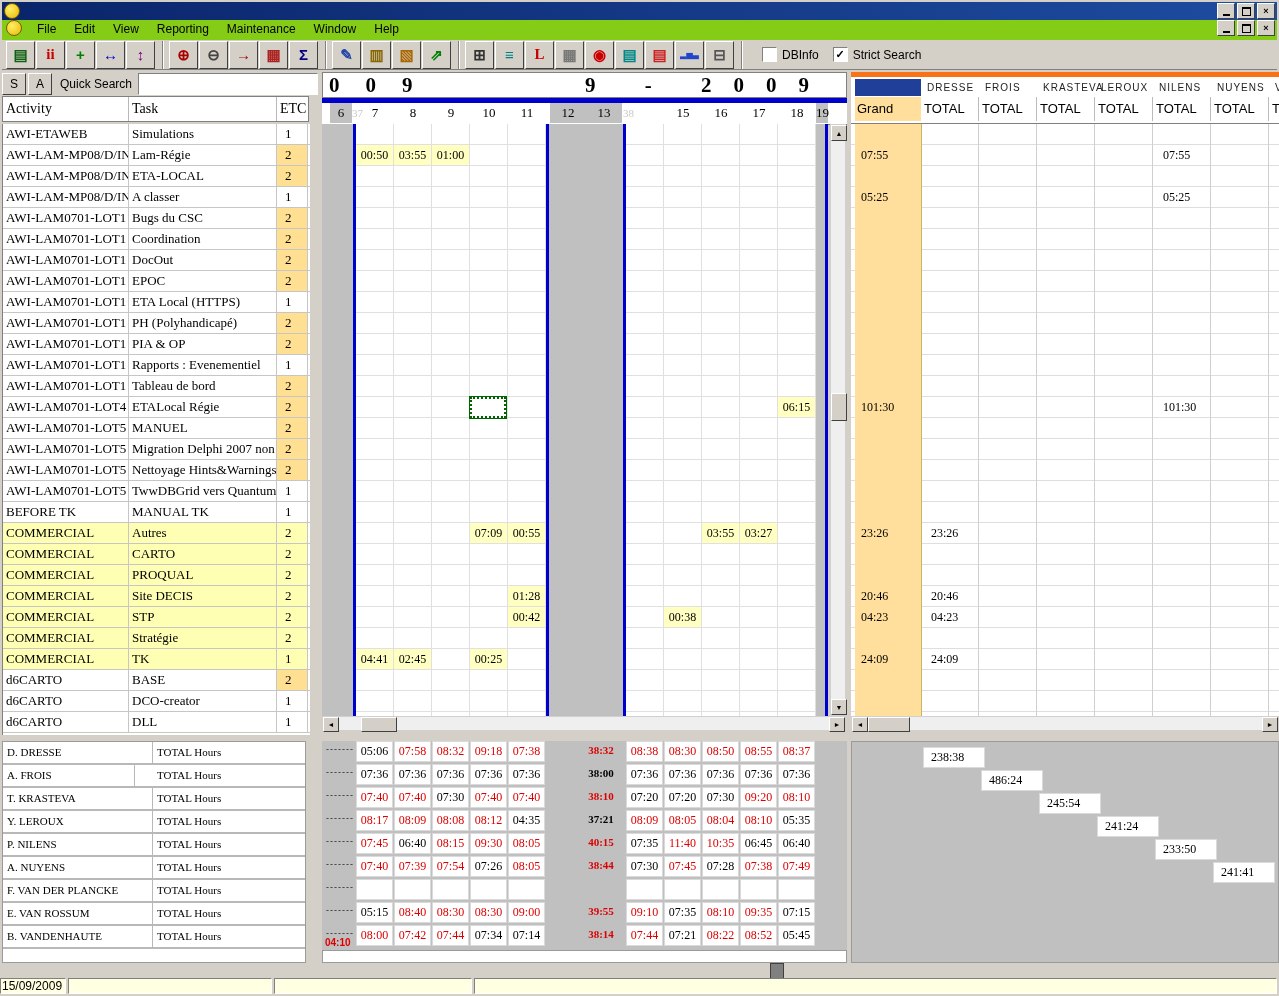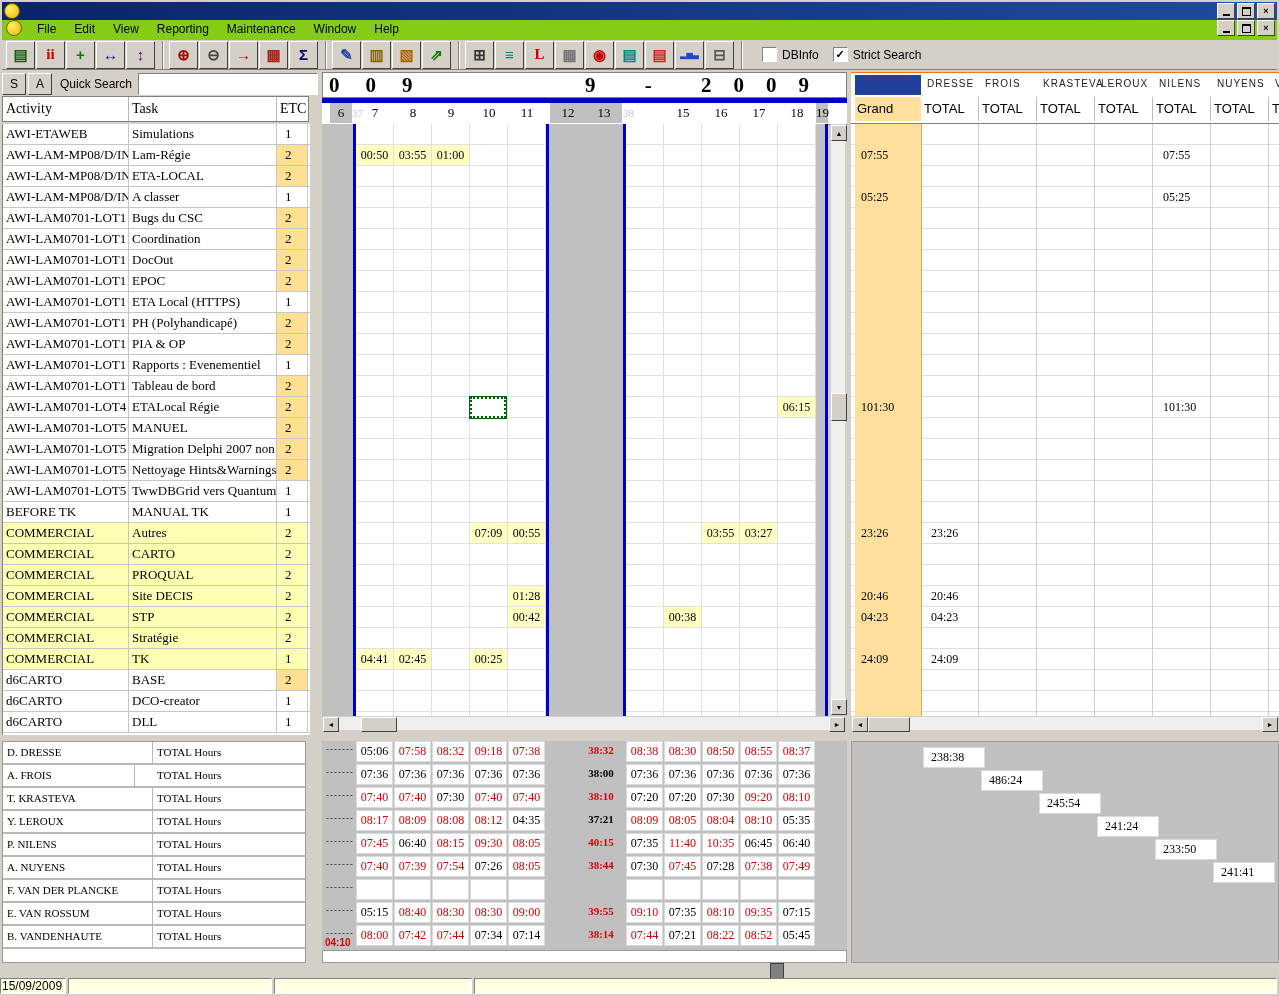--- a/index.html
+++ b/index.html
@@ -58,21 +58,21 @@
   .colgrid{position:absolute;top:0;height:592px;background-image:repeating-linear-gradient(to right,transparent 0 37px,#e0e0e0 37px 38px)}
   .timecell{position:absolute;width:37px;height:20px;background:#ffffc2;text-align:center;line-height:20px;
             font-family:"Liberation Serif",serif;font-size:12px}
   #tl-selected{position:absolute;width:36px;height:21px;border:2px dotted #006400;outline:1px solid #006400;background:#fff;box-sizing:border-box}
   
   .sb-track{background:#efefef;border:1px solid #d0d0d0;box-sizing:border-box}
   .sb-btn{position:absolute;background:#d4d0c8;border:1px solid;border-color:#fff #404040 #404040 #fff;
           font-size:7px;display:flex;align-items:center;justify-content:center}
   .sb-thumb{position:absolute;background:#d4d0c8;border:1px solid;border-color:#fff #404040 #404040 #fff}
   
-  #tot-header1{left:851px;top:72px;width:428px;height:24px;background:#fff;overflow:hidden;border-top:1px solid #f97316}
+  #tot-header1{left:851px;top:72px;width:428px;height:24px;background:#fff;overflow:hidden;border-top:5px solid #f97316}
   #tot-navy{position:absolute;left:4px;top:2px;width:66px;height:20px;background:#1f3f99}
   .pname{position:absolute;top:5px;font-size:10px;letter-spacing:1px;color:#222;white-space:nowrap}
   #tot-header2{left:851px;top:96px;width:428px;height:27px;background:#fff;overflow:hidden;border-bottom:1px solid #808080}
   .totcell{position:absolute;top:1px;height:24px;line-height:24px;font-size:13px;padding-left:3px;background:#fff;
            border-right:1px solid #bbb;box-sizing:border-box;overflow:hidden}
   #grand-cell{position:absolute;left:4px;top:1px;width:66px;height:24px;line-height:24px;background:#ffdf9b;font-size:13px;padding-left:2px}
   #tot-body{left:851px;top:124px;width:428px;height:592px;background:#fff;overflow:hidden;
             background-image:repeating-linear-gradient(to bottom,transparent 0 20px,#dedede 20px 21px)}
   #grand-col{position:absolute;left:4px;top:0;width:66px;height:592px;background:#ffdf9b;border-right:1px solid #c9b26a}
   .totgrid{position:absolute;left:70px;top:0;width:358px;height:592px;

